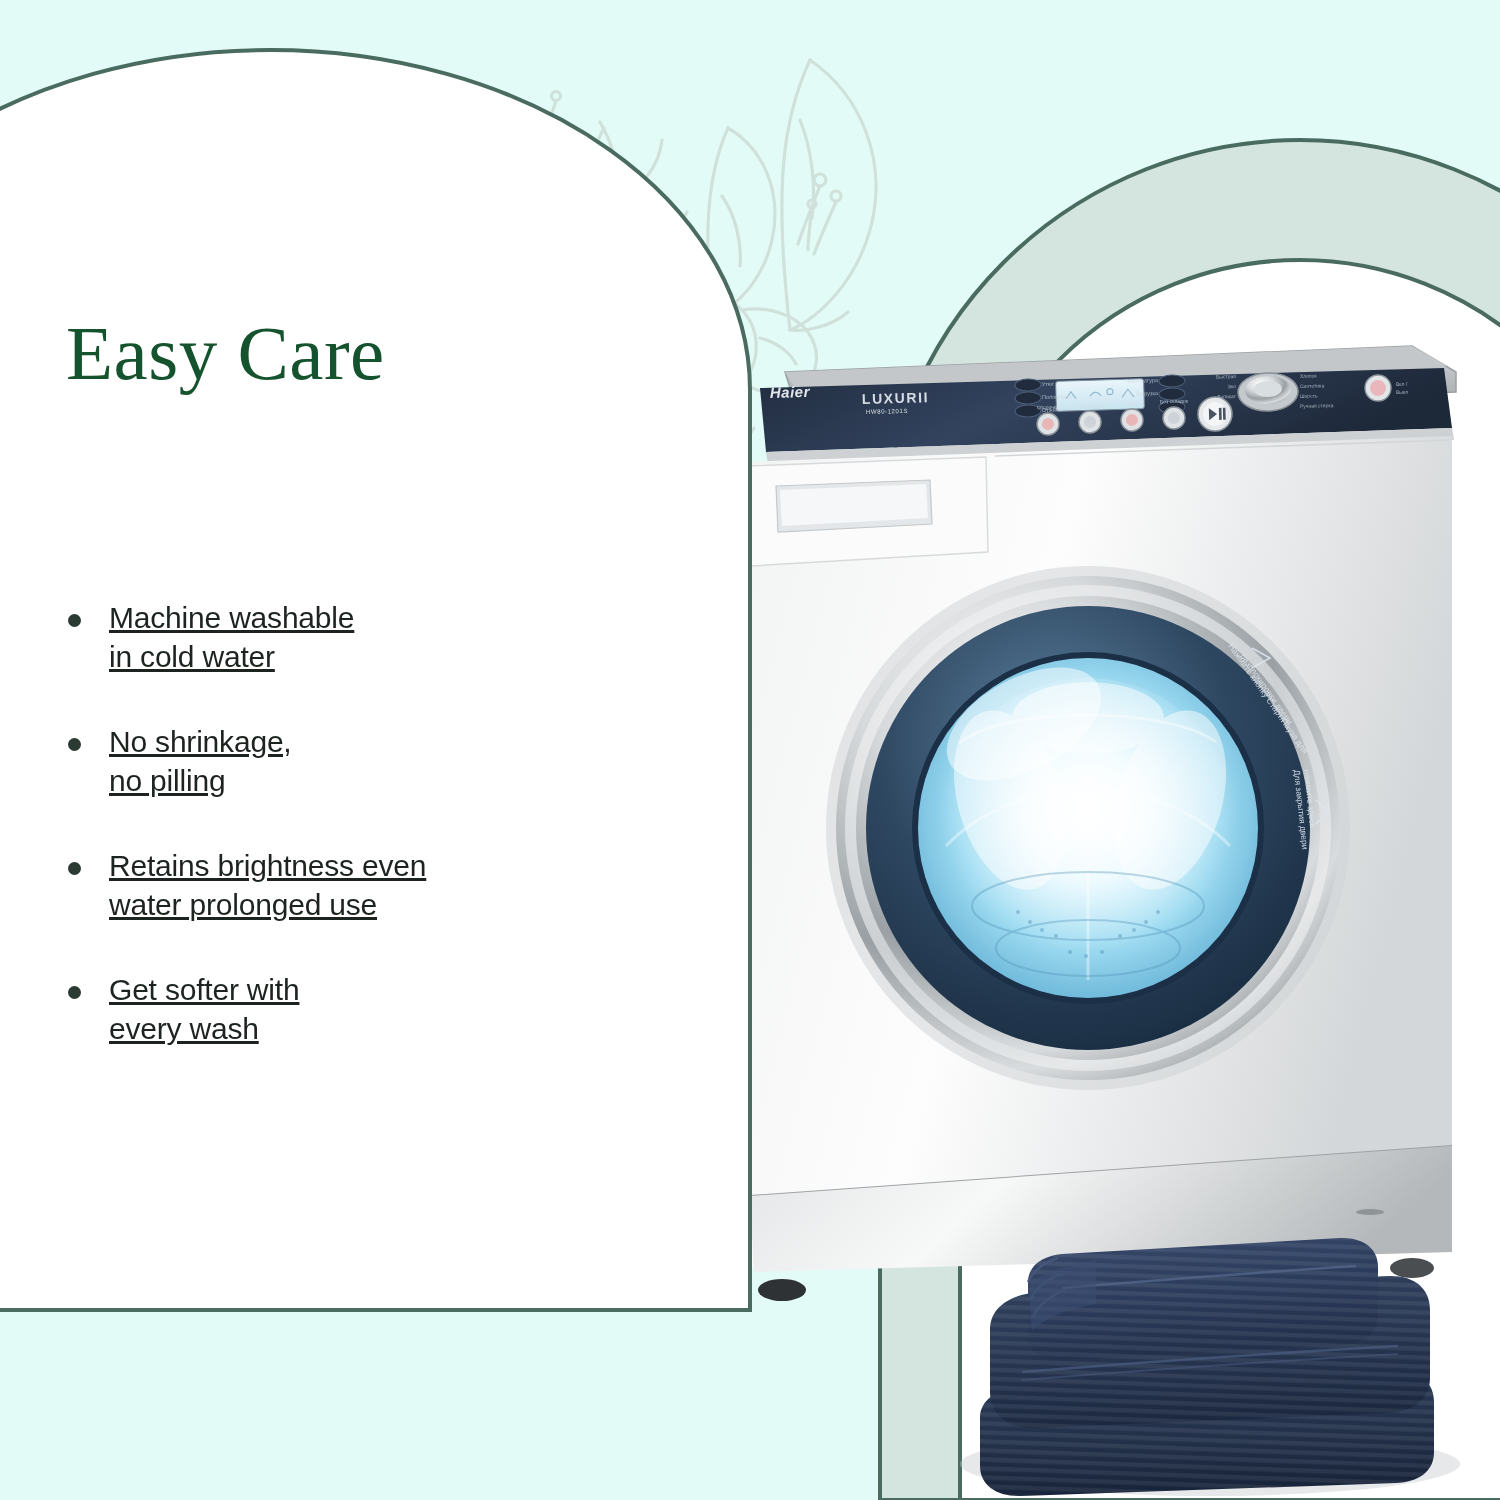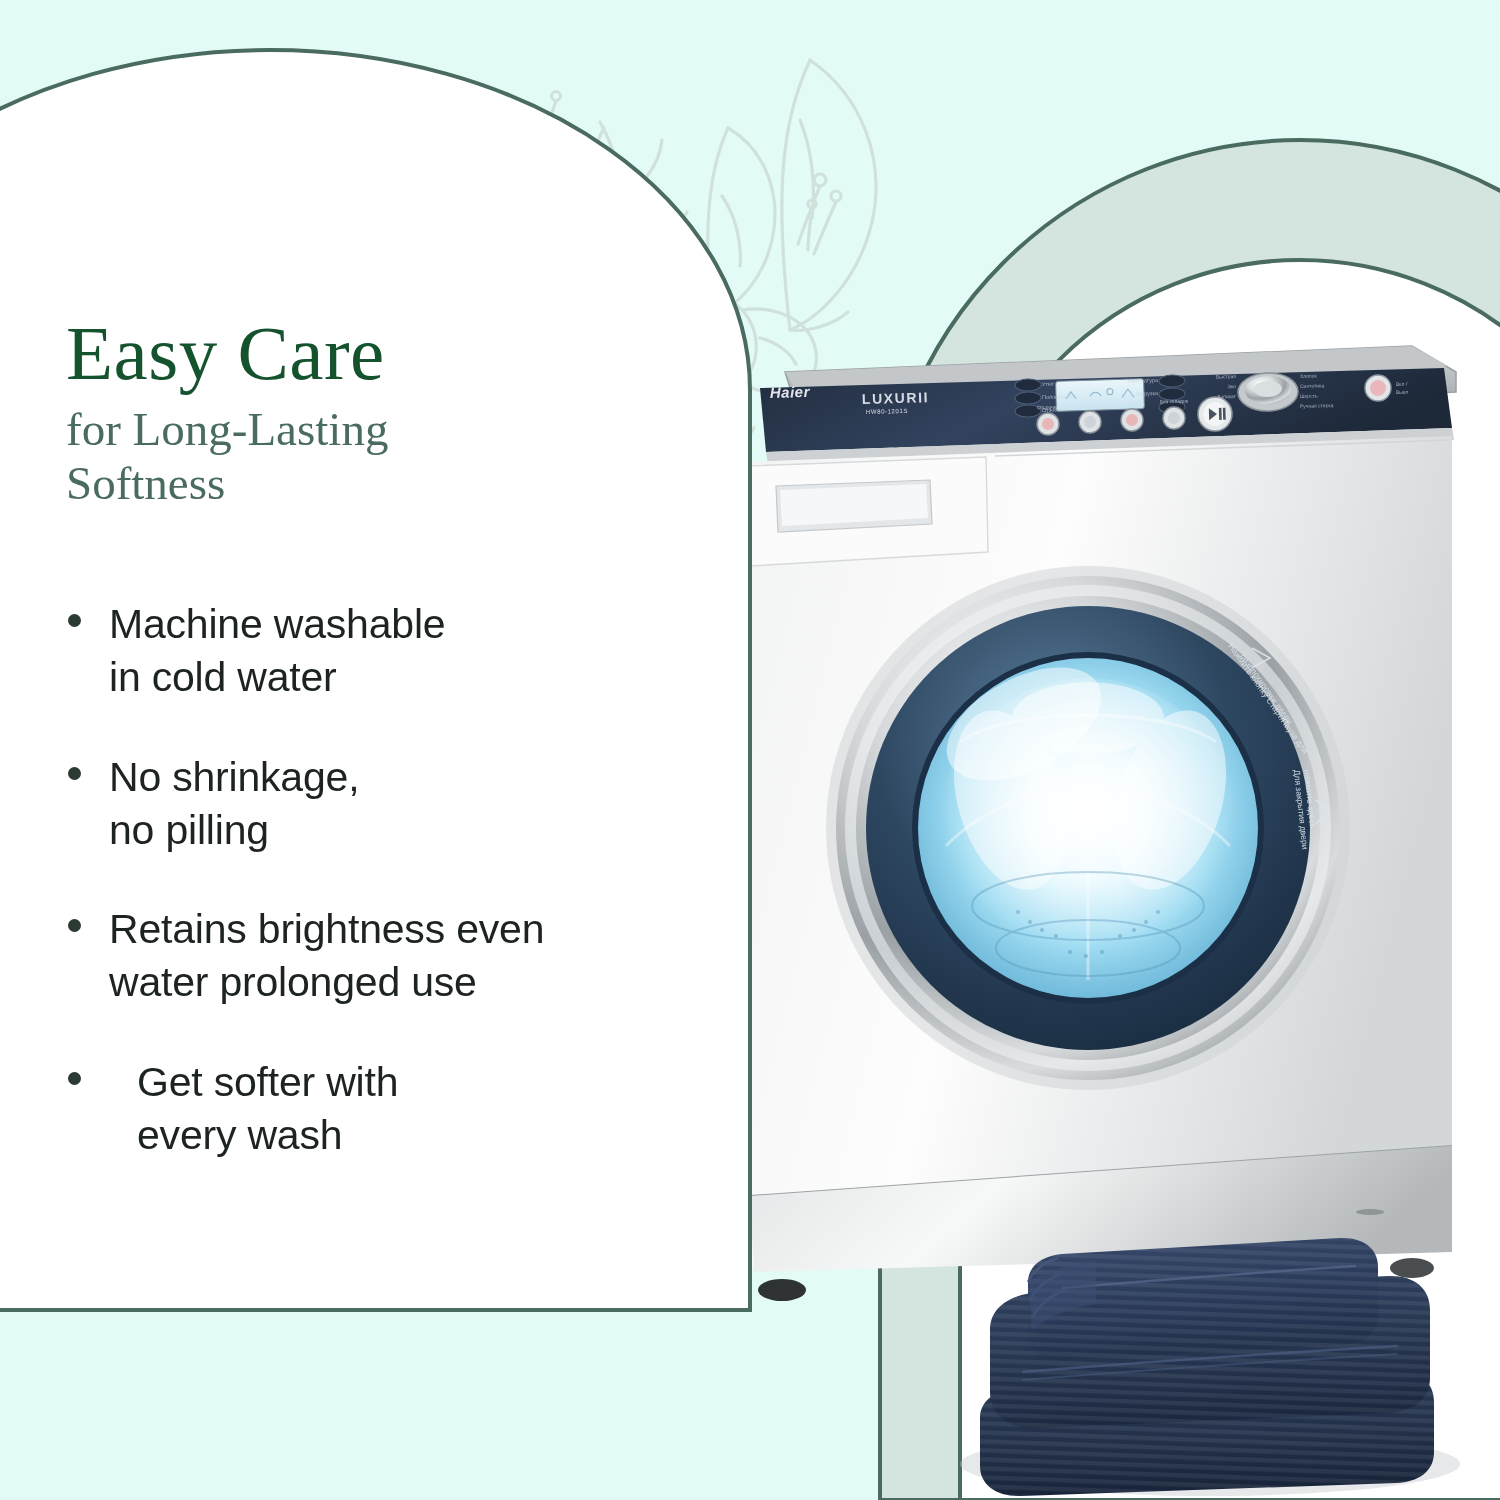--- a/index.html
+++ b/index.html
@@ -22,29 +22,29 @@
     color:#14532d;letter-spacing:0.5px;margin:0;
   }
   #subtitle{
     font-family:"Liberation Serif", serif;
     font-size:47px;line-height:1.14;font-weight:400;
     color:#4a6b60;margin:12px 0 0 0;max-width:470px;
   }
 
   #bullets{position:absolute;left:62px;top:598px;width:620px;}
   .bullet-row{display:flex;align-items:flex-start;margin-bottom:46px;}
-  .bullet-row:last-child{margin-bottom:0;gap:28px;}
+  .bullet-row:last-child{margin-bottom:0;}
   .dot{
     width:13px;height:13px;border-radius:50%;
     background:#2b3b33;flex:0 0 13px;margin:16px 28px 0 6px;
   }
   .bullet-text{
     font-family:"Liberation Sans", sans-serif;
-    font-size:41px;line-height:1.30;color:#1d2420;
-    font-weight:400;letter-spacing:-0.2px;white-space:pre-line;
+    font-size:30px;line-height:1.30;color:#1d2420;
+    font-weight:400;letter-spacing:-0.2px;white-space:pre-line;text-decoration:underline;
   }
 </style>
 </head>
 <body>
 
 <div id="poster">
 
   <svg class="layer" viewBox="0 0 1500 1500">
     <defs>
       <clipPath id="clipAll">
@@ -448,21 +448,20 @@
   </svg>
 
   <svg class="layer" viewBox="0 0 1500 1500">
     <path d="M -210 1310 L -210 390 A 480 340 0 0 1 750 390 L 750 1310 Z" fill="#ffffff" stroke="#4a6b60" stroke-width="4"></path>
   </svg>
 
   <div id="copy">
 
     <div id="heading-block">
       <h1 id="title">Easy Care</h1>
-      <h2 id="subtitle">for Long-Lasting Softness</h2>
     </div>
 
     <div id="bullets">
       <div class="bullet-row">
         <span class="dot"></span>
         <span class="bullet-text">Machine washable
 in cold water</span>
       </div>
       <div class="bullet-row">
         <span class="dot"></span>

